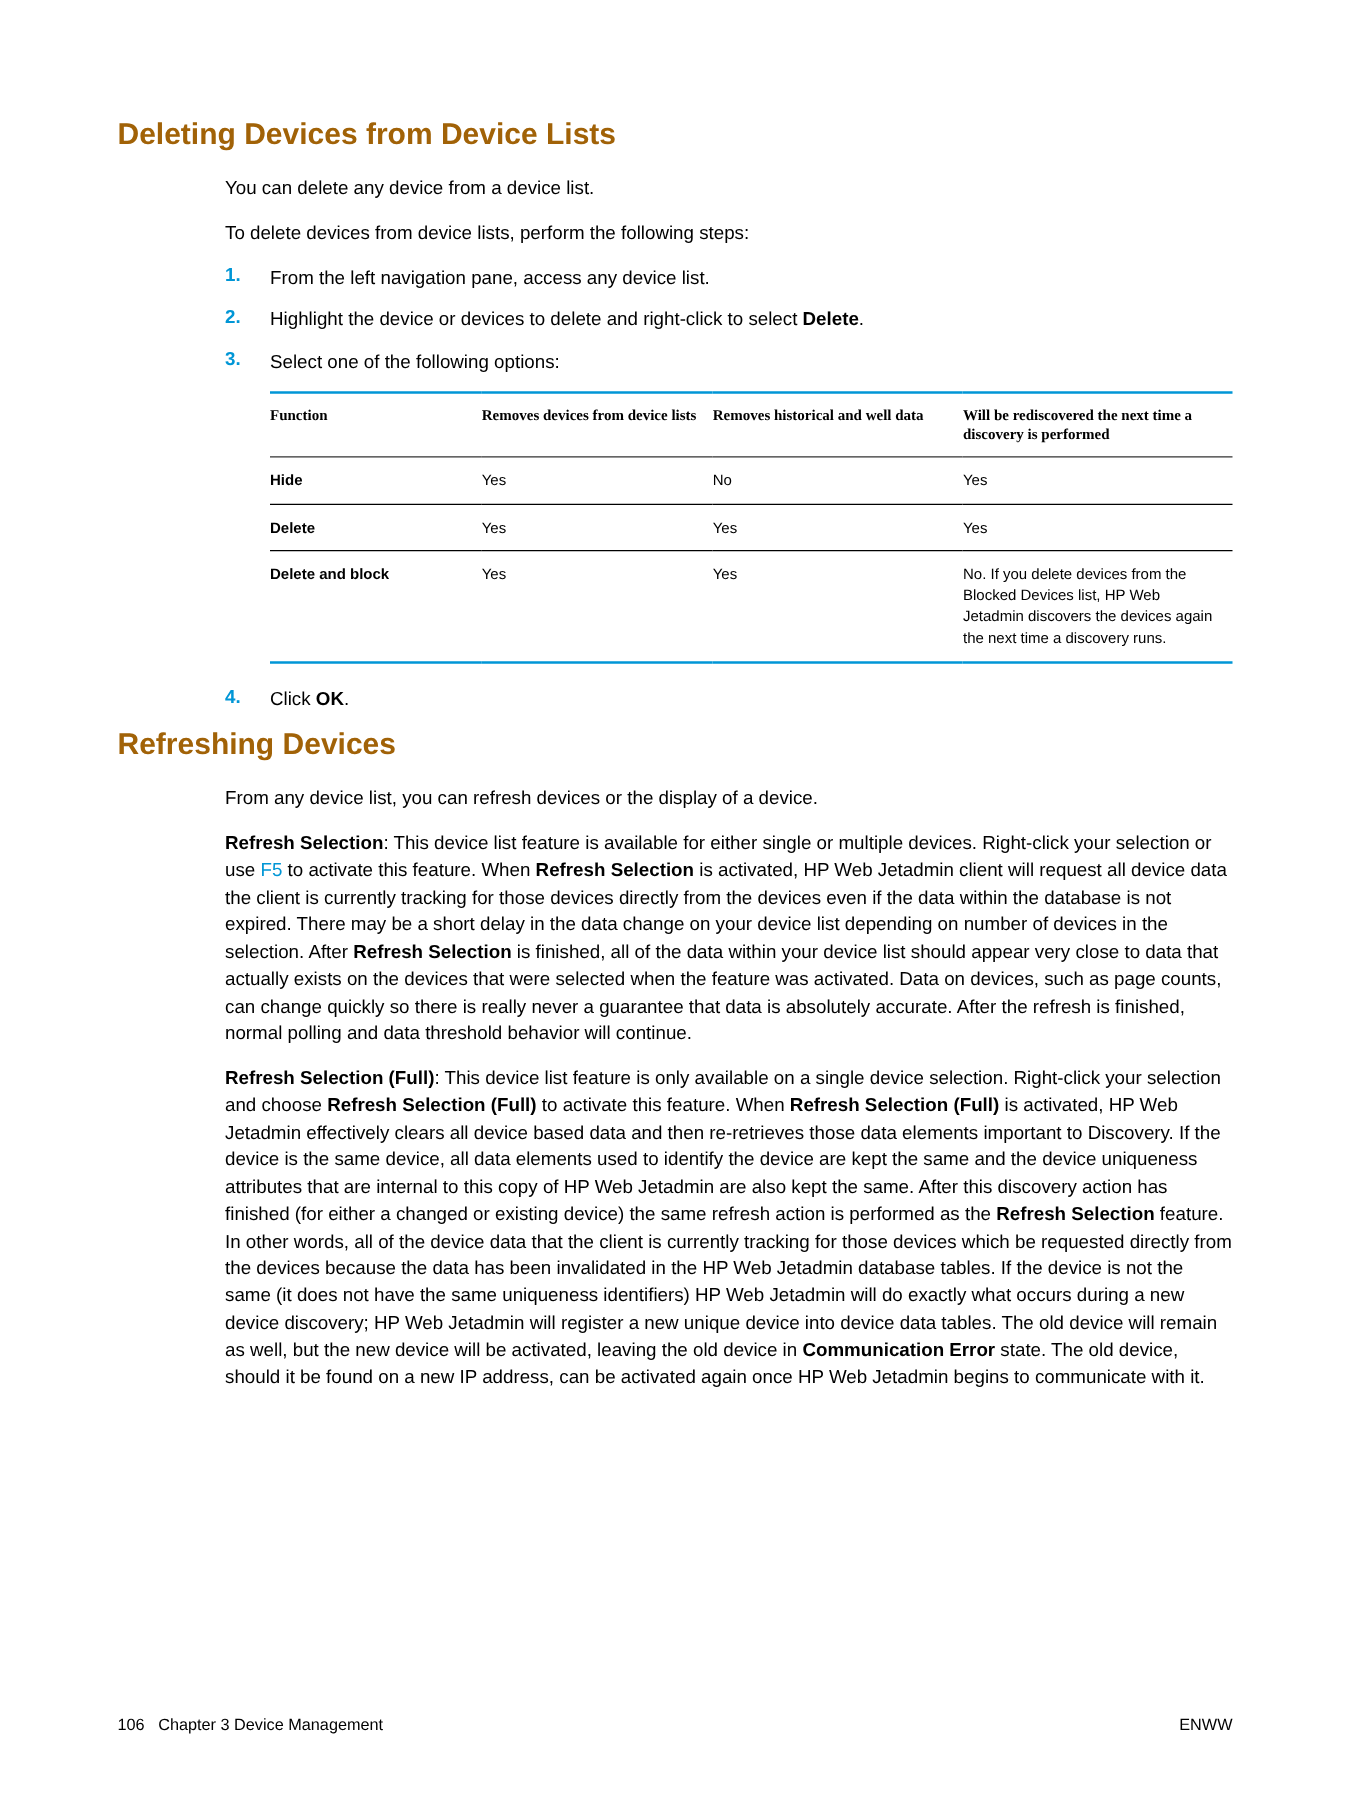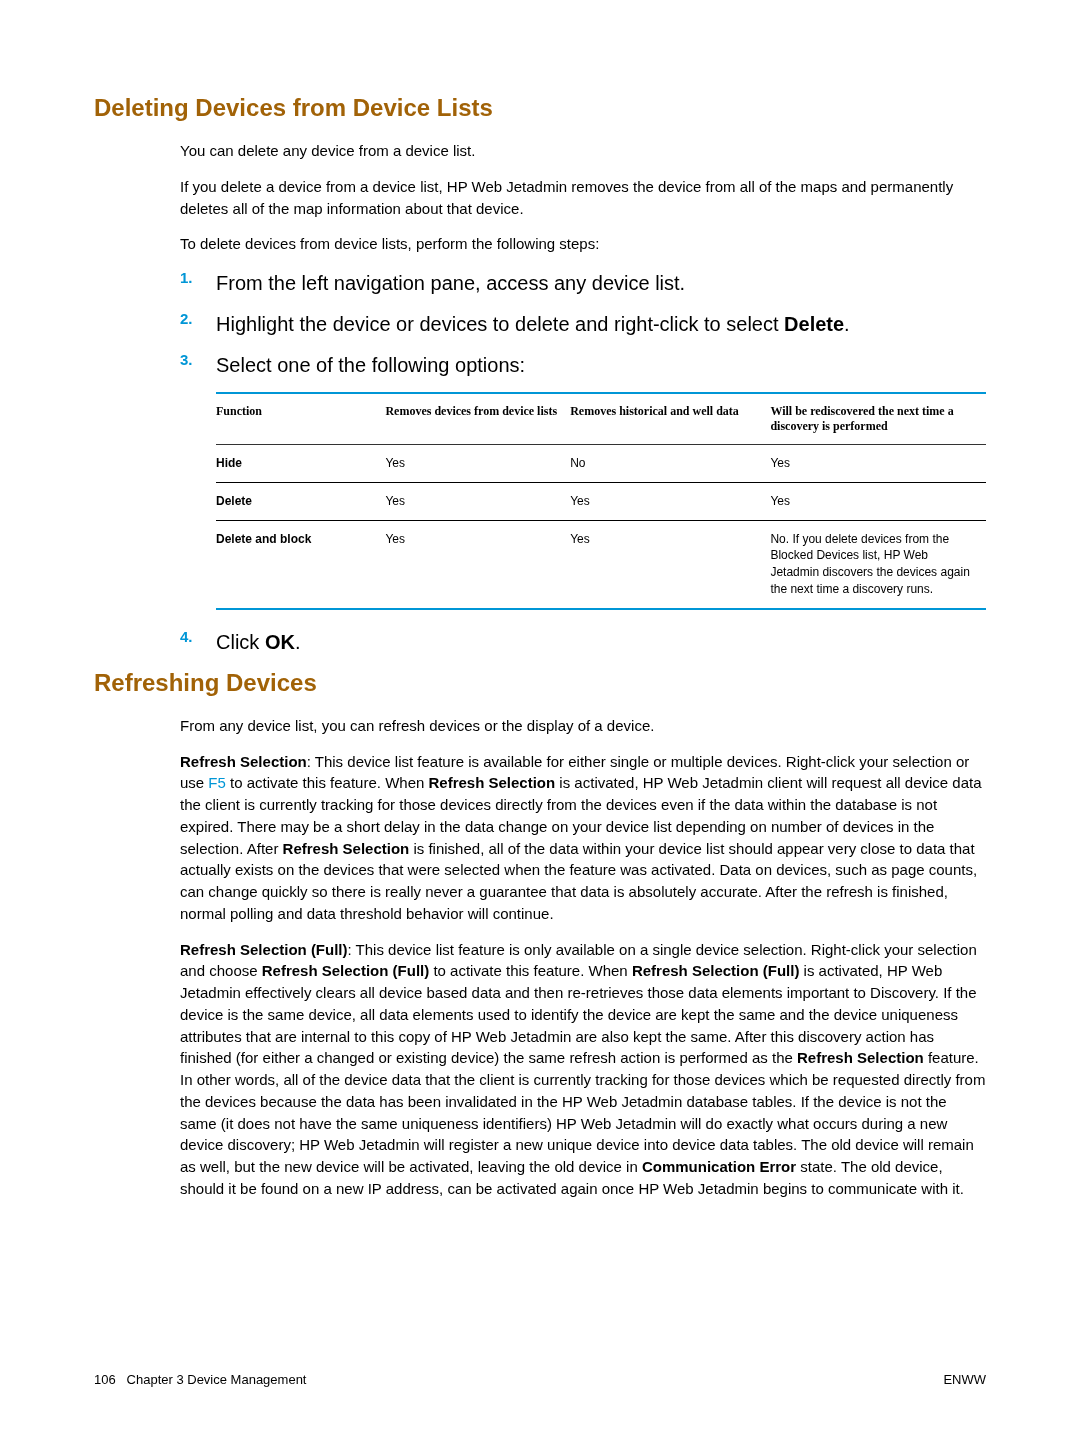--- a/index.html
+++ b/index.html
@@ -15,21 +15,21 @@
   h2.section-heading {
     color: #a16207;
     font-size: 24px;
     font-weight: bold;
     margin-bottom: 18px;
   }
   .body-block { margin-left: 86px; }
   .para { font-size: 15px; line-height: 1.45; margin-bottom: 14px; }
   .ol-item { display: flex; margin-bottom: 12px; }
   .ol-num { color: #0096d6; font-weight: bold; width: 36px; flex-shrink: 0; font-size: 15px; }
-  .ol-text { font-size: 20px; line-height: 1.45; flex: 1; }
+  .ol-text { font-size: 15px; line-height: 1.45; flex: 1; }
   .table-wrap { margin-left: 36px; margin-top: 8px; margin-bottom: 18px; }
   table { border-collapse: collapse; width: 100%; }
   thead tr { border-top: 2px solid #0096d6; border-bottom: 1px solid #333; font-family: Liberation Serif, serif; }
   th { text-align: left; font-size: 12px; font-weight: bold; padding: 10px 8px 10px 0; vertical-align: top; }
   tbody tr { border-bottom: 1px solid #000000; }
   tbody tr:last-child { border-bottom: 2px solid #0096d6; }
   td { font-size: 12px; padding: 10px 8px 10px 0; vertical-align: top; line-height: 1.4; }
   td.fn { font-weight: bold; }
   .col1 { width: 22%; }
   .col2 { width: 24%; }
@@ -46,21 +46,20 @@
     justify-content: space-between;
   }
 </style>
 </head>
 <body>
 
 <h2 class="section-heading">Deleting Devices from Device Lists</h2>
 
 <div class="body-block">
   <p class="para">You can delete any device from a device list.</p>
-  <p class="para">If you delete a device from a device list, HP Web Jetadmin removes the device from all of the maps and permanently deletes all of the map information about that device.</p>
   <p class="para">To delete devices from device lists, perform the following steps:</p>
 
   <div class="ol-item">
     <span class="ol-num">1.</span>
     <span class="ol-text">From the left navigation pane, access any device list.</span>
   </div>
 
   <div class="ol-item">
     <span class="ol-num">2.</span>
     <span class="ol-text">

